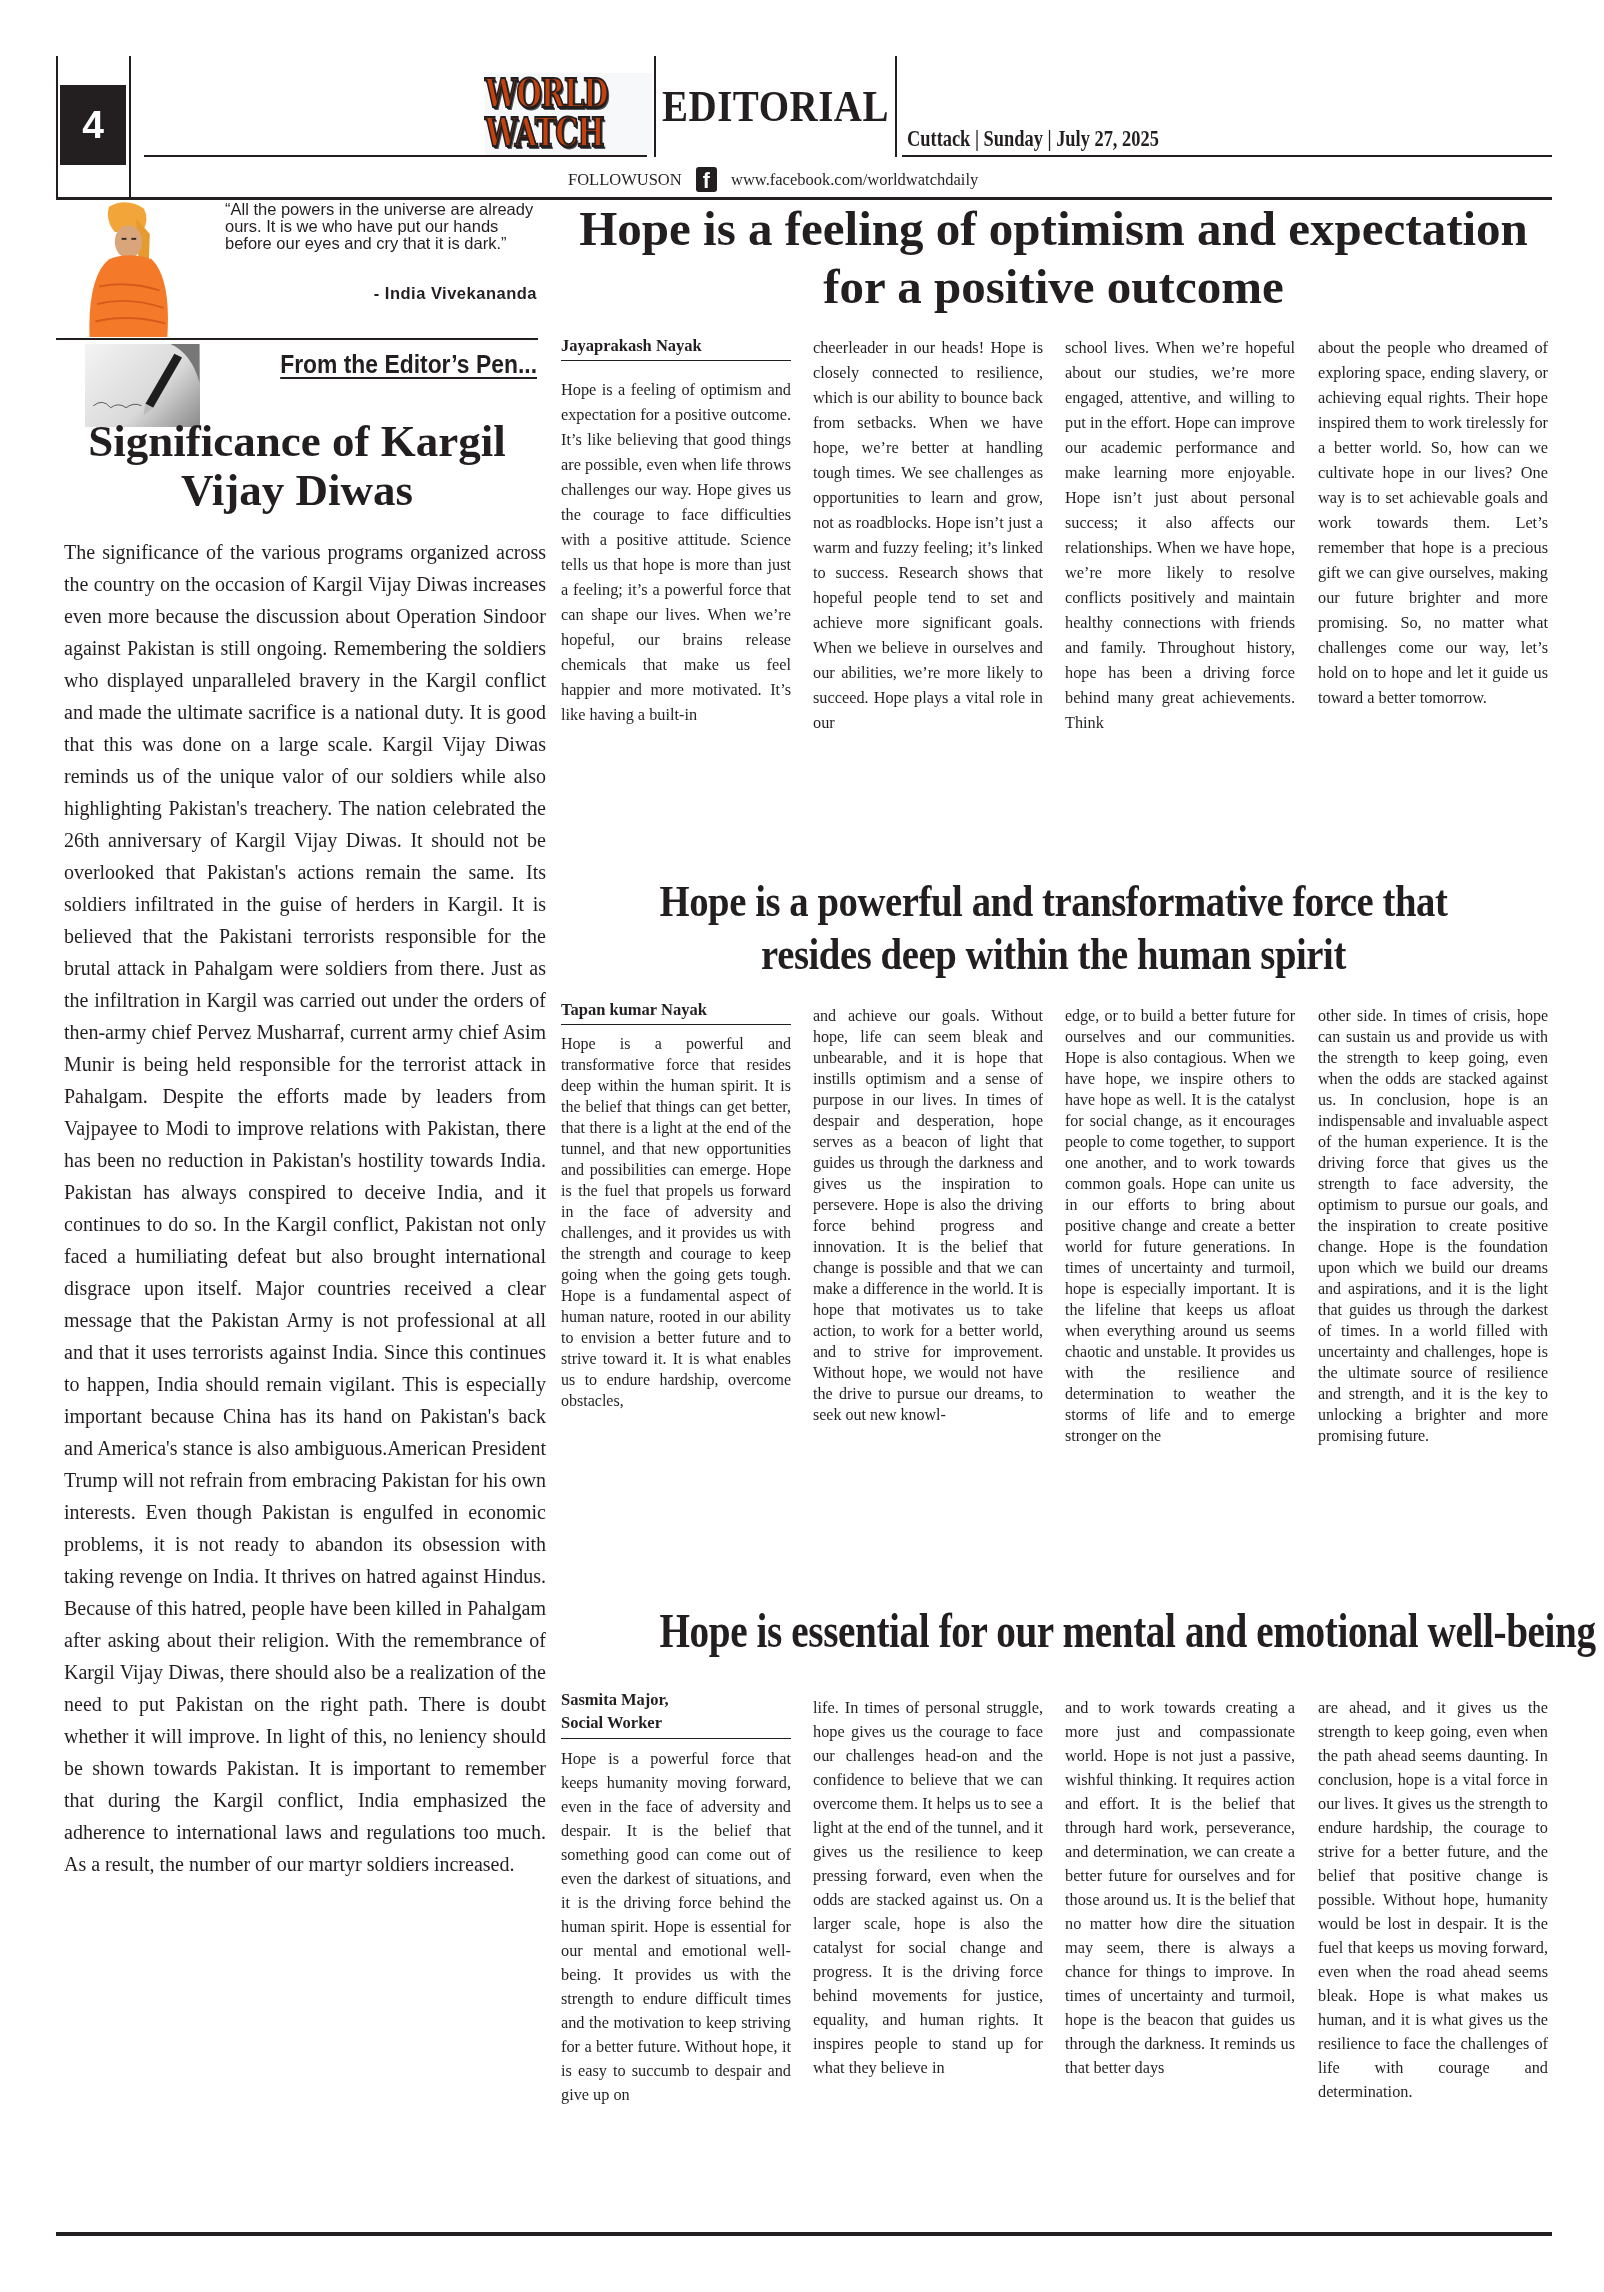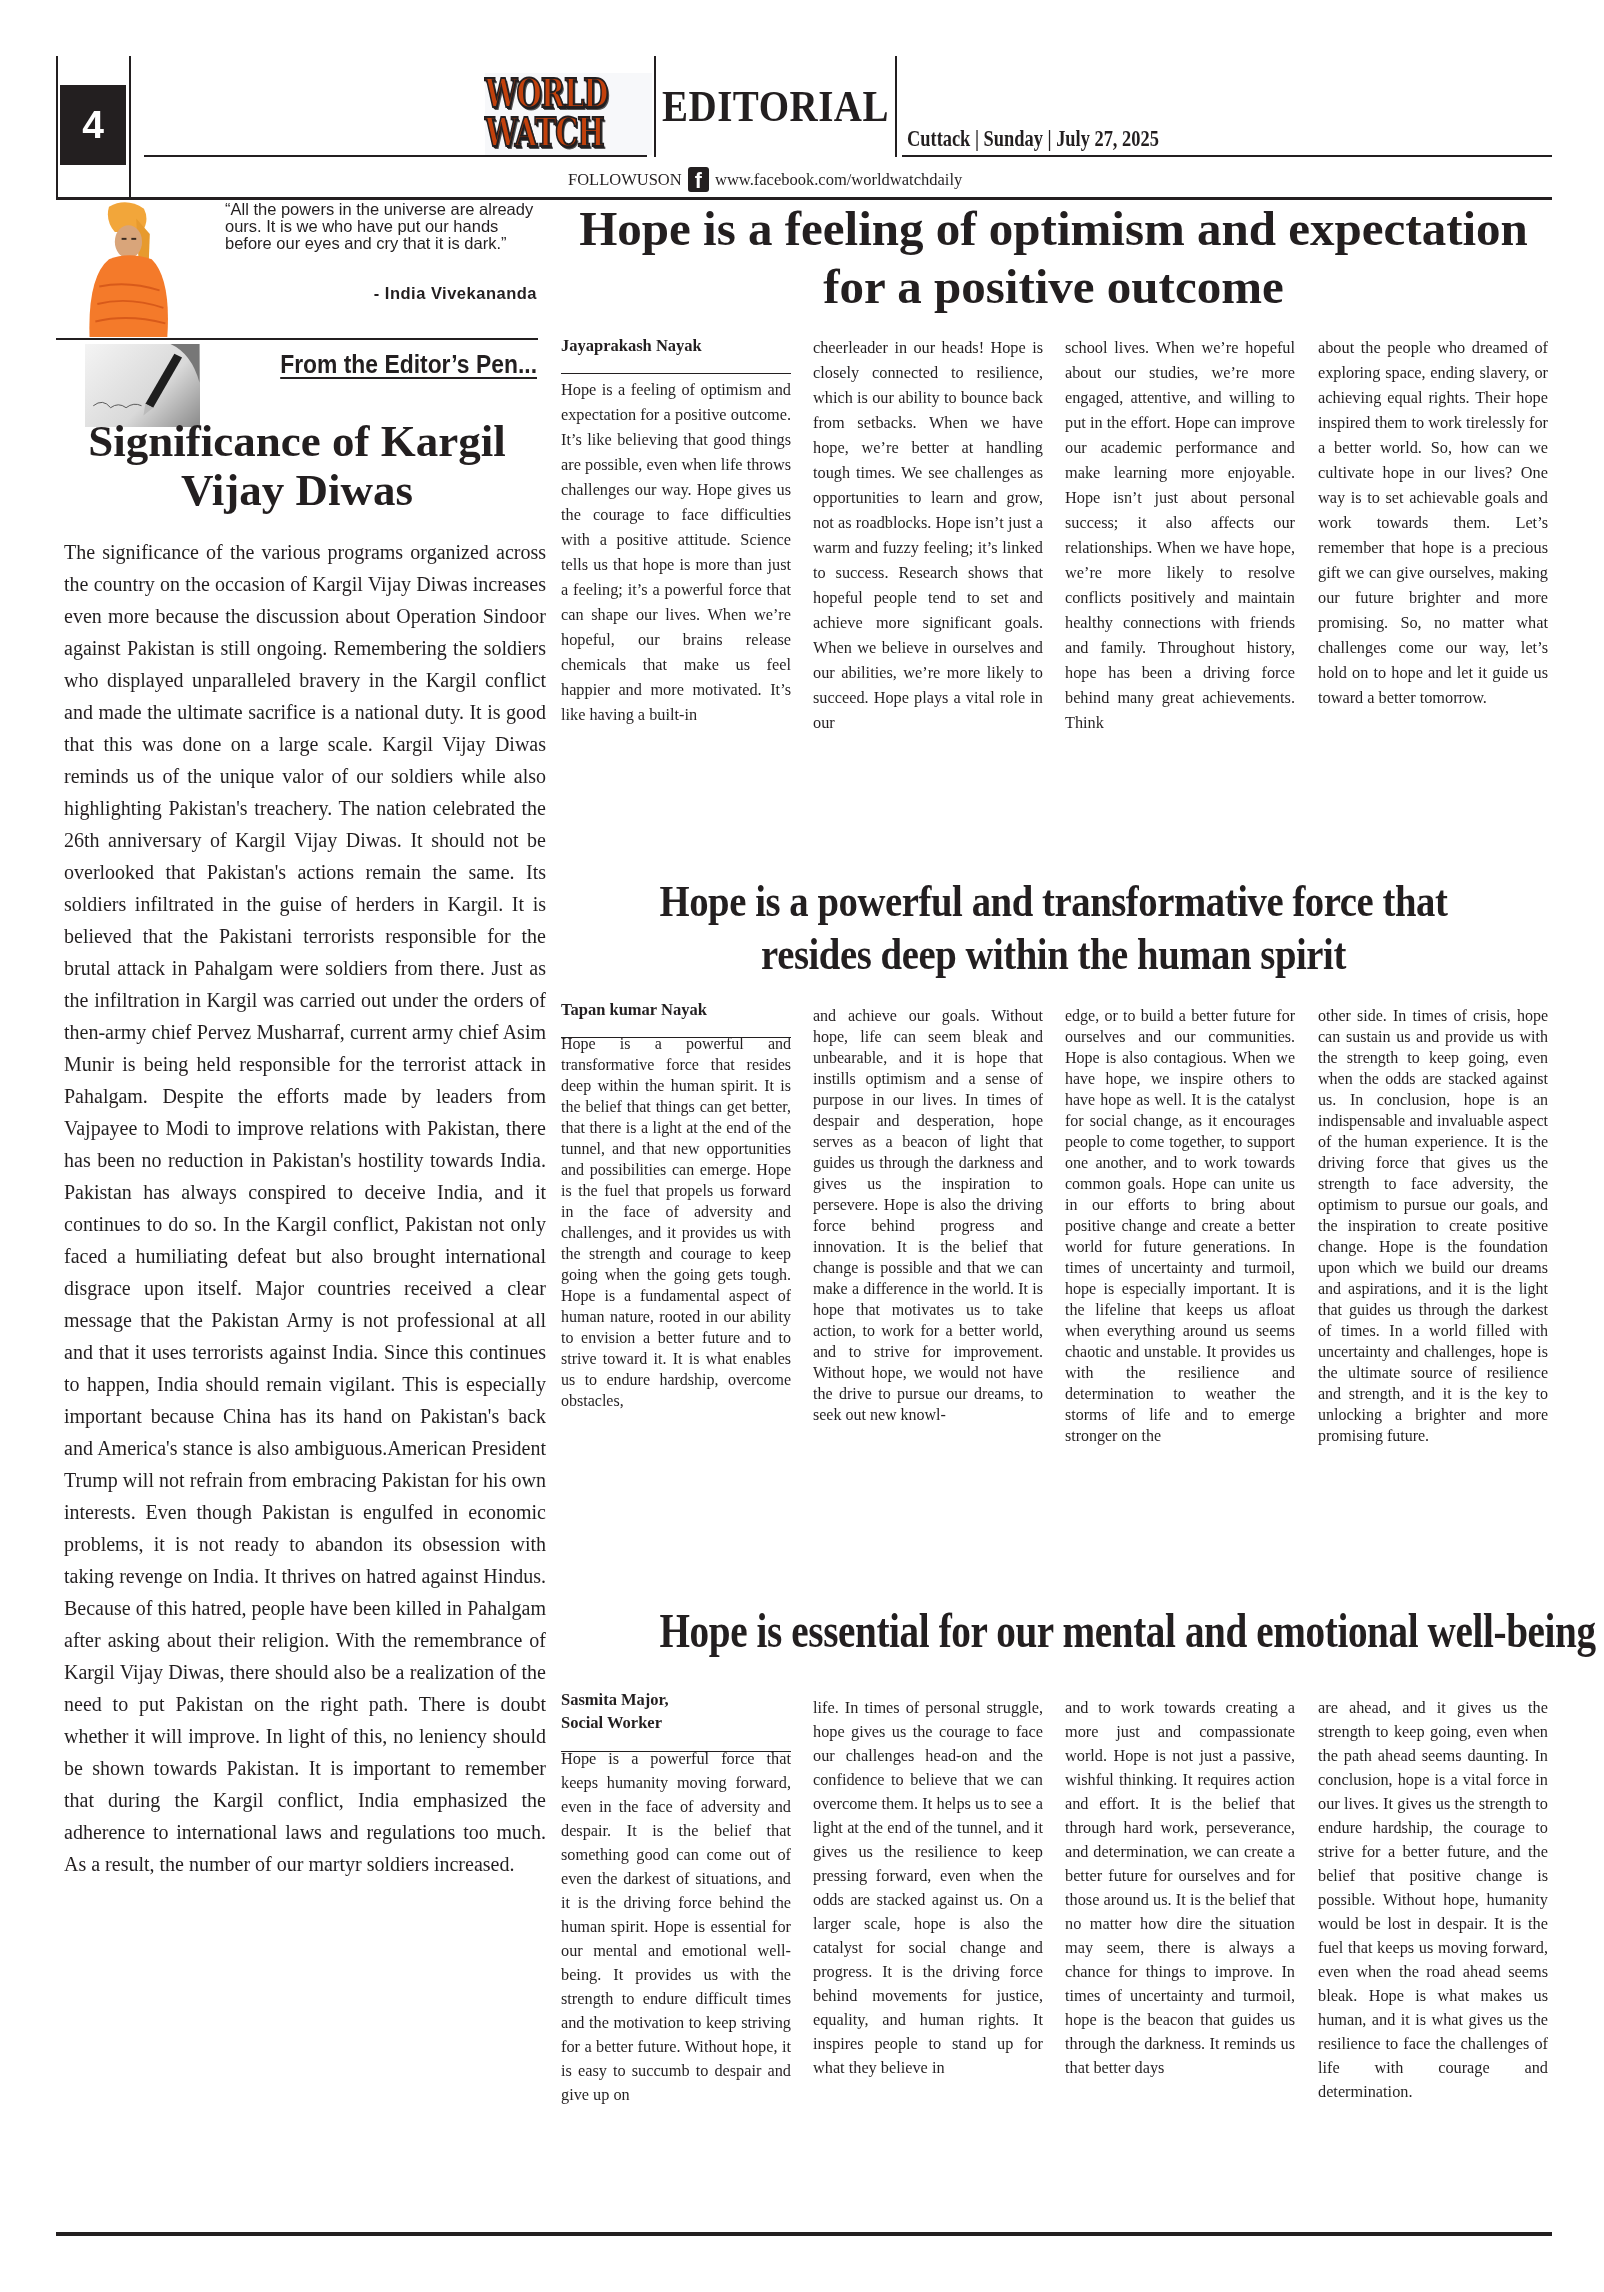--- a/index.html
+++ b/index.html
@@ -13,21 +13,21 @@
     font-family:"Liberation Sans", sans-serif; font-weight:bold; font-size:39px; display:flex; align-items:center; justify-content:center; }
 
   
   #logo { left:485px; top:73px; width:167px; height:82px; display:flex; align-items:center; justify-content:center;
     font-family:"DejaVu Serif", serif; font-weight:bold; font-size:29px; letter-spacing:-1px; color:#c2410c;
     -webkit-text-stroke:1.5px #231f20; text-shadow: 1px 1px 0 #231f20, 1.9px 1.9px 0 #555; background:#f7f8fa; line-height:1; }
   #logo span { transform: scaleY(1.35); display:inline-block; }
 
   #editorial-label { left:662px; top:80px; font-family:"Liberation Serif", serif; font-weight:bold; font-size:39px; letter-spacing:0.5px; transform:scaleY(1.15); transform-origin:left top; }
   #dateline { left:907px; top:126px; font-family:"Liberation Serif", serif; font-weight:bold; font-size:18.4px; transform:scaleY(1.25); transform-origin:left top; white-space:nowrap; }
-  #follow-row { left:568px; top:167px; display:flex; align-items:center; gap:6px; font-family:"Liberation Serif", serif; font-size:16.5px; white-space:nowrap; }
+  #follow-row { left:568px; top:167px; display:flex; align-items:center; gap:14px; font-family:"Liberation Serif", serif; font-size:16.5px; white-space:nowrap; }
   #fb-icon { width:21.3px; height:25px; background:#231f20; color:#fff; font-family:"Liberation Sans", sans-serif; font-weight:bold; font-size:21.3px; display:flex; align-items:flex-end; justify-content:center; border-radius:2.9px; line-height:1; }
 
   
   #quote-portrait { left:70px; top:199px; width:112px; height:138px; }
   #quote-text { left:225px; top:201px; width:315px; font-family:"Liberation Sans", sans-serif; font-size:16.5px; line-height:17px; }
   #quote-author { left:225px; top:284px; width:312px; text-align:right; font-family:"Liberation Sans", sans-serif; font-weight:bold; font-size:16.5px; letter-spacing:0.5px; }
 
   
   #pen-image { left:85px; top:344px; width:115px; height:83px; background:linear-gradient(135deg,#f4f4f4 0%,#d9d9d9 60%,#8a8a8a 100%); overflow:hidden; }
   #editor-pen-label { left:225px; top:349px; width:312px; text-align:right; font-family:"Liberation Sans", sans-serif; font-weight:bold; font-size:26px; text-decoration:underline; text-underline-offset:3.9px; transform:scaleX(0.88); transform-origin:right top; white-space:nowrap; }
@@ -35,21 +35,21 @@
   #editorial-headline { left:56px; top:417px; width:482px; text-align:center; font-family:"Liberation Serif", serif; font-weight:bold; font-size:45px; line-height:49px; }
 
   #editorial-body { left:56px; top:536px; width:482px; font-family:"Liberation Serif", serif; font-size:20px; line-height:32px; text-align:justify; hyphens:auto;margin-left:8px; }
 
   
   .headline { position:absolute; left:561px; width:985px; text-align:center; font-family:"Liberation Serif", serif; font-weight:bold; color:#231f20; }
   #h1 { top:200px; font-size:49px; line-height:58px; transform:scaleX(1); }
   #h2 { top:875px; font-size:45px; line-height:53px; transform:scaleX(0.86); transform-origin:center top; letter-spacing:-0.5px; }
   #h3 { top:1603px; font-size:49px; line-height:56px; transform:scaleX(0.80); transform-origin:center top; letter-spacing:-0.5px; white-space:nowrap; }
 
-  .byline { position:absolute; left:561px; width:230px; font-family:"Liberation Serif", serif; font-weight:bold; font-size:16.5px; line-height:21.3px; border-bottom:1.9px solid #231f20; padding-bottom:17px; }
+  .byline { position:absolute; left:561px; width:230px; font-family:"Liberation Serif", serif; font-weight:bold; font-size:16.5px; line-height:21.3px; border-bottom:1.9px solid #231f20; padding-bottom:4px; }
   .col { position:absolute; width:230px; font-family:"Liberation Serif", serif; font-size:16.3px; text-align:justify; hyphens:auto; overflow:hidden; }
 
   #a1-c1 { left:561px; top:377px; line-height:25px; height:497px; }
   #a1-c2 { left:813px; top:335px; line-height:25px; height:536px; }
   #a1-c3 { left:1065px; top:335px; line-height:25px; height:536px; }
   #a1-c4 { left:1318px; top:335px; line-height:25px; height:536px; }
 
   #a2-c1 { left:561px; top:1033px; line-height:21px; height:563px; font-size:16px; }
   #a2-c2 { left:813px; top:1005px; line-height:21px; height:592px; font-size:16px; }
   #a2-c3 { left:1065px; top:1005px; line-height:21px; height:592px; font-size:16px; }

